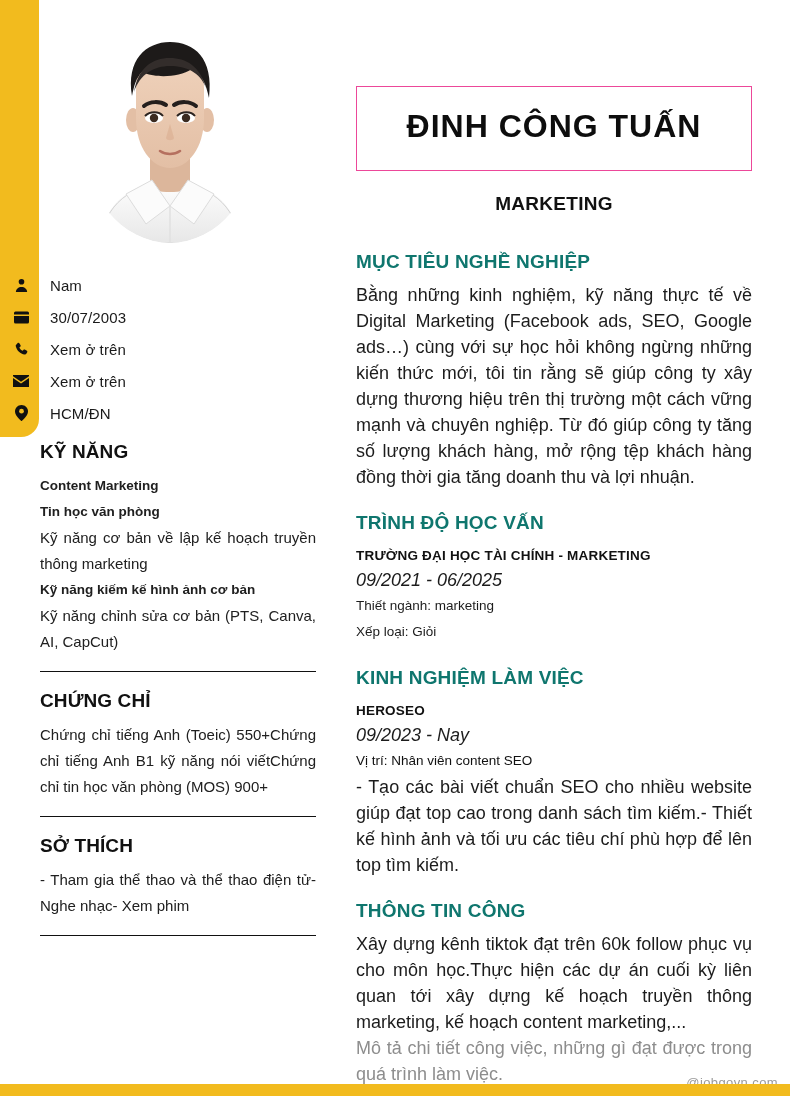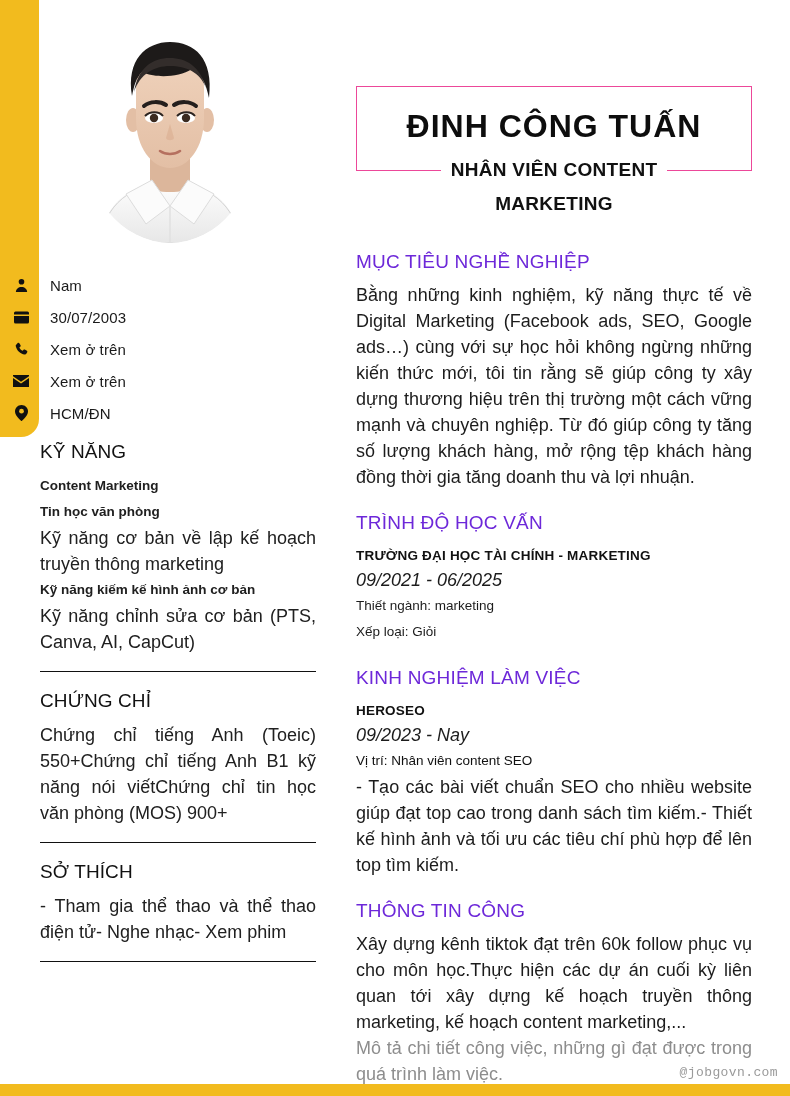--- a/index.html
+++ b/index.html
@@ -103,27 +103,27 @@
     font-size: 15px;
     color: #1a1a1a;
     letter-spacing: .1px;
   }
 
   
   .left-body { padding: 0 24px 0 40px; }
   .left-section { margin-top: 12px; }
   .left-title {
     font-size: 19px;
-    font-weight: normal;
+    font-weight: bold;
     color: #111111;
     letter-spacing: .1px;
     margin: 0 0 10px 0;
   }
   .left-text {
-    font-size: 18px;
+    font-size: 15px;
     line-height: 26px;
     color: #202020;
     text-align: justify;
     margin: 0;
   }
   .left-line {
     font-size: 13.5px;
     line-height: 26px;
     color: #202020;
     margin: 0;
@@ -165,22 +165,22 @@
   }
   .subtitle .sub-line-1 {
     background: #ffffff;
     padding: 0 10px;
   }
 
   
   .r-section { margin-bottom: 22px; }
   .r-title {
     font-size: 19px;
-    font-weight: normal;
-    color: #6d28d9;
+    font-weight: bold;
+    color: #0f766e;
     letter-spacing: .2px;
     margin: 0 0 9px 0;
   }
   .r-para {
     font-size: 18px;
     line-height: 26px;
     color: #1c1c1c;
     text-align: justify;
     margin: 0;
   }
@@ -211,22 +211,22 @@
     font-weight: normal;
     color: #111111;
     margin: 0;
     line-height: 26px;
   }
 
   
   .watermark {
     position: absolute;
     right: 12px;
-    bottom: 16px;
-    font-family: Liberation Mono, monospace;
+    bottom: 6px;
+    font-family: Liberation Sans, sans-serif;
     font-size: 13px;
     color: #9a9a9a;
     letter-spacing: .4px;
   }
 </style>
 </head>
 <body>
 
 <div class="cv-page">
 
@@ -366,21 +366,21 @@
       </div>
     </div>
 
     <div class="col-right">
 
       <div class="name-block">
         <div class="name-box">
           <h1 class="name-text">ĐINH CÔNG TUẤN</h1>
         </div>
         <div class="subtitle">
-          <span class="sub-line-1">NHÂN VIÊN CONTENT</span><br>
+          <br>
           <span>MARKETING</span>
         </div>
       </div>
 
       <div class="r-section">
         <h2 class="r-title">MỤC TIÊU NGHỀ NGHIỆP</h2>
         <p class="r-para">Bằng những kinh nghiệm, kỹ năng thực tế về Digital Marketing (Facebook ads, SEO, Google ads…) cùng với sự học hỏi không ngừng những kiến thức mới, tôi tin rằng sẽ giúp công ty xây dựng thương hiệu trên thị trường một cách vững mạnh và chuyên nghiệp. Từ đó giúp công ty tăng số lượng khách hàng, mở rộng tệp khách hàng đồng thời gia tăng doanh thu và lợi nhuận.</p>
       </div>
 
       <div class="r-section">

